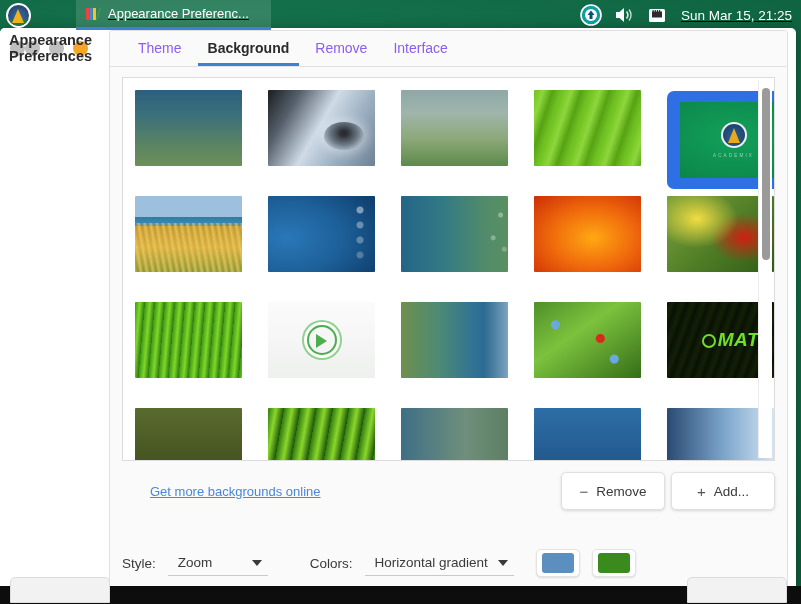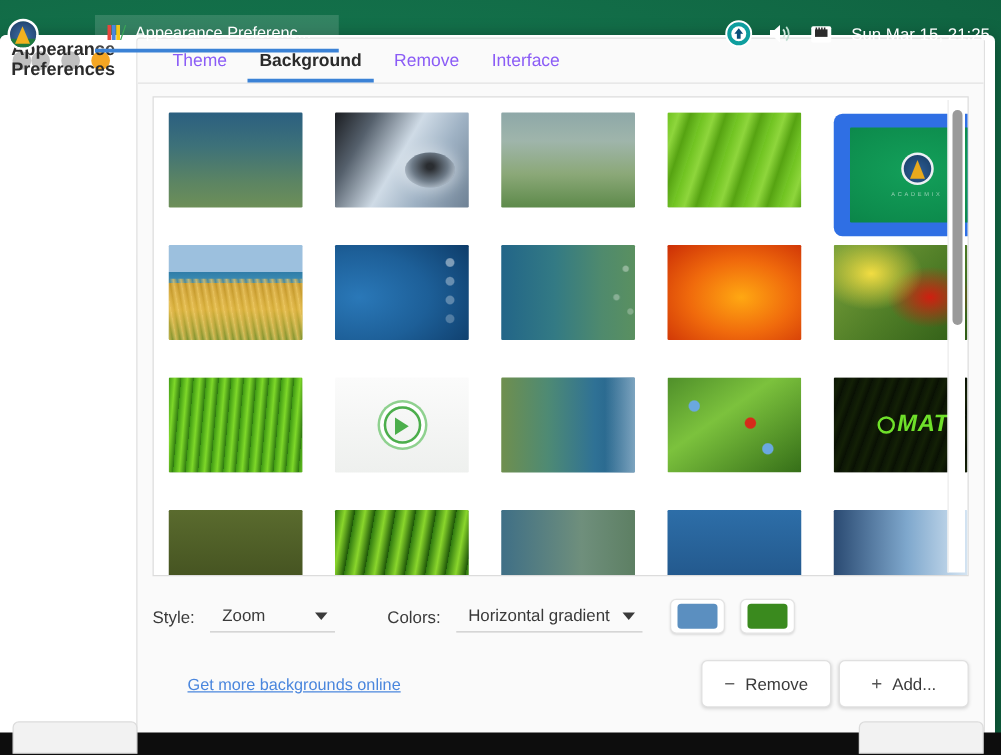--- a/index.html
+++ b/index.html
@@ -12,24 +12,25 @@
 
   
   #desktop {
     position: absolute; inset: 0;
     background:
       radial-gradient(ellipse 120% 80% at 30% 40%, #1f8a5c 0%, #13704a 45%, #0d5a3a 100%);
   }
 
   
   #top-panel {
-    position: absolute; left: 0; top: 12px; width: 801px; height: 30px;
+    position: absolute; left: 0; top: 0; width: 801px; height: 30px;
     background: linear-gradient(to bottom, #1c8d5e 0%, #16build 0%, #158355 50%, #0f6b45 100%);
     display: flex; align-items: center;
     z-index: 40;
+    text-decoration: underline;
   }
   .menu-logo {
     width: 30px; height: 30px; margin-left: 3px;
     display: flex; align-items: center; justify-content: center;
     flex: 0 0 auto;
   }
   .logo-circle {
     width: 25px; height: 25px; border-radius: 50%;
     border: 2px solid #ffffff;
     background: radial-gradient(circle at 50% 60%, #3b6ea8 0%, #2a4f7d 60%, #14365c 100%);
@@ -483,54 +484,54 @@
           </div>
           <div class="thumb-cell">
             <div class="thumb wp-lightblue"></div>
           </div>
         </div>
       <div id="scrollbar">
         <div id="scroll-thumb"></div>
       </div>
     </div>
 
-    <div id="options-row">
-      <span class="opt-label">Style:</span>
-      <div class="combo">
-        <span>Zoom</span>
-        <span class="caret"></span>
-      </div>
-
-      <span class="opt-label" style="margin-left:30px;">Colors:</span>
-      <div class="combo">
-        <span>Horizontal gradient</span>
-        <span class="caret"></span>
-      </div>
-
-      <div class="swatch-btn" style="margin-left:10px;">
-        <div class="swatch" id="sw-primary" style="background: rgb(91, 143, 192);"></div>
-      </div>
-      <div class="swatch-btn">
-        <div class="swatch" id="sw-secondary" style="background: rgb(58, 138, 30);"></div>
-      </div>
-    </div>
-
     <div id="footer-row">
       <a id="more-link" href="#" style="color: rgb(74, 134, 221);">Get more backgrounds online</a>
       <div class="footer-btns">
         <div class="btn">
           <span class="glyph">−</span>
           <span>Remove</span>
         </div>
         <div class="btn">
           <span class="glyph">+</span>
           <span>Add...</span>
         </div>
       </div>
     </div>
 
+    <div id="options-row">
+      <span class="opt-label">Style:</span>
+      <div class="combo">
+        <span>Zoom</span>
+        <span class="caret"></span>
+      </div>
+
+      <span class="opt-label" style="margin-left:30px;">Colors:</span>
+      <div class="combo">
+        <span>Horizontal gradient</span>
+        <span class="caret"></span>
+      </div>
+
+      <div class="swatch-btn" style="margin-left:10px;">
+        <div class="swatch" id="sw-primary" style="background: rgb(91, 143, 192);"></div>
+      </div>
+      <div class="swatch-btn">
+        <div class="swatch" id="sw-secondary" style="background: rgb(58, 138, 30);"></div>
+      </div>
+    </div>
+
   </div>
 </div>
 
 <div id="bottom-panel">
   <div class="bp-task"></div>
   <div class="bp-task right"></div>
 </div>
 
 </body></html>

